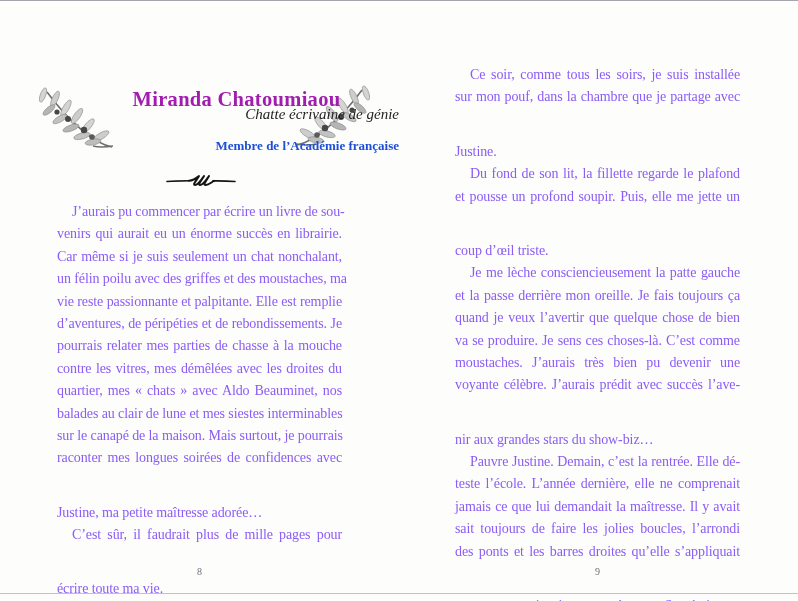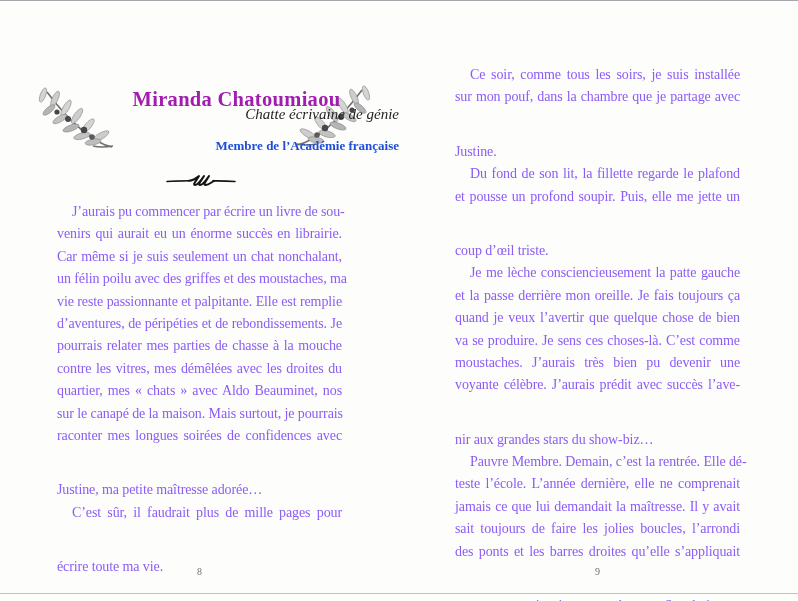--- a/index.html
+++ b/index.html
@@ -122,20 +122,21 @@
     <div class="text-block left">
         <div class="line first">J’aurais pu commencer par écrire un livre de sou-</div>
         <div class="line">venirs qui aurait eu un énorme succès en librairie.</div>
         <div class="line">Car même si je suis seulement un chat nonchalant,</div>
         <div class="line">un félin poilu avec des griffes et des moustaches, ma</div>
         <div class="line">vie reste passionnante et palpitante. Elle est remplie</div>
         <div class="line">d’aventures, de péripéties et de rebondissements. Je</div>
         <div class="line">pourrais relater mes parties de chasse à la mouche</div>
         <div class="line">contre les vitres, mes démêlées avec les droites du</div>
         <div class="line">quartier, mes « chats » avec Aldo Beauminet, nos</div>
+        <div class="line">balades au clair de lune et mes siestes interminables</div>
         <div class="line">sur le canapé de la maison. Mais surtout, je pourrais</div>
         <div class="line">raconter mes longues soirées de confidences avec</div>
         <div class="line end">Justine, ma petite maîtresse adorée…</div>
         <div class="line first">C’est sûr, il faudrait plus de mille pages pour</div>
         <div class="line end">écrire toute ma vie.</div>
       </div>
     <div class="page-number left">8</div>
   </section>
 
   <section>
@@ -146,21 +147,21 @@
         <div class="line first">Du fond de son lit, la fillette regarde le plafond</div>
         <div class="line">et pousse un profond soupir. Puis, elle me jette un</div>
         <div class="line end">coup d’œil triste.</div>
         <div class="line first">Je me lèche consciencieusement la patte gauche</div>
         <div class="line">et la passe derrière mon oreille. Je fais toujours ça</div>
         <div class="line">quand je veux l’avertir que quelque chose de bien</div>
         <div class="line">va se produire. Je sens ces choses-là. C’est comme</div>
         <div class="line">moustaches. J’aurais très bien pu devenir une</div>
         <div class="line">voyante célèbre. J’aurais prédit avec succès l’ave-</div>
         <div class="line end">nir aux grandes stars du show-biz…</div>
-        <div class="line first">Pauvre Membre. Demain, c’est la rentrée. Elle dé-</div>
+        <div class="line first">Pauvre Justine. Demain, c’est la rentrée. Elle dé-</div>
         <div class="line">teste l’école. L’année dernière, elle ne comprenait</div>
         <div class="line">jamais ce que lui demandait la maîtresse. Il y avait</div>
         <div class="line">sait toujours de faire les jolies boucles, l’arrondi</div>
         <div class="line">des ponts et les barres droites qu’elle s’appliquait</div>
         <div class="line end">pourtant consciencieusement à tracer. Son écriture,</div>
       </div>
     <div class="page-number right">9</div>
   </section>
 
   <div class="frame-line bottom"></div>

